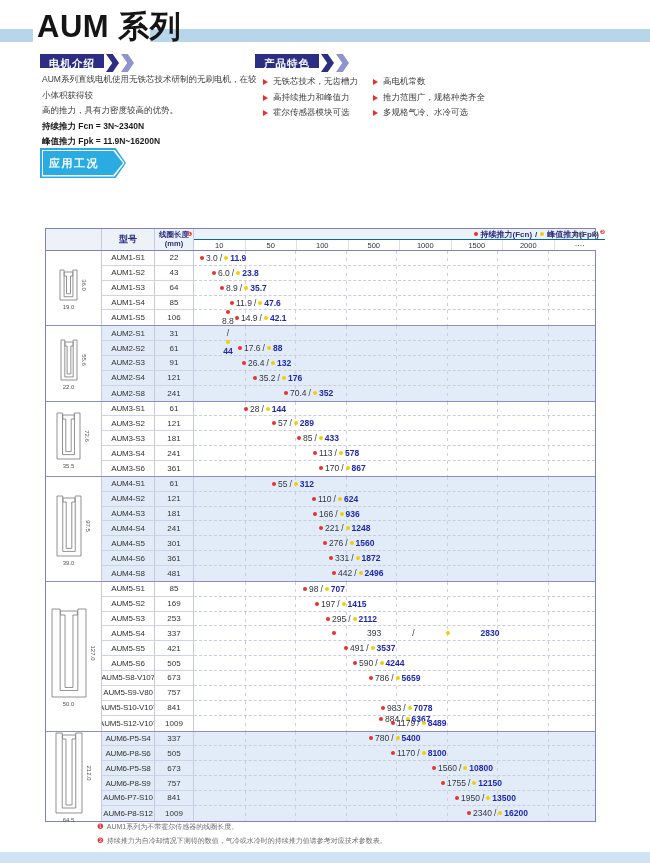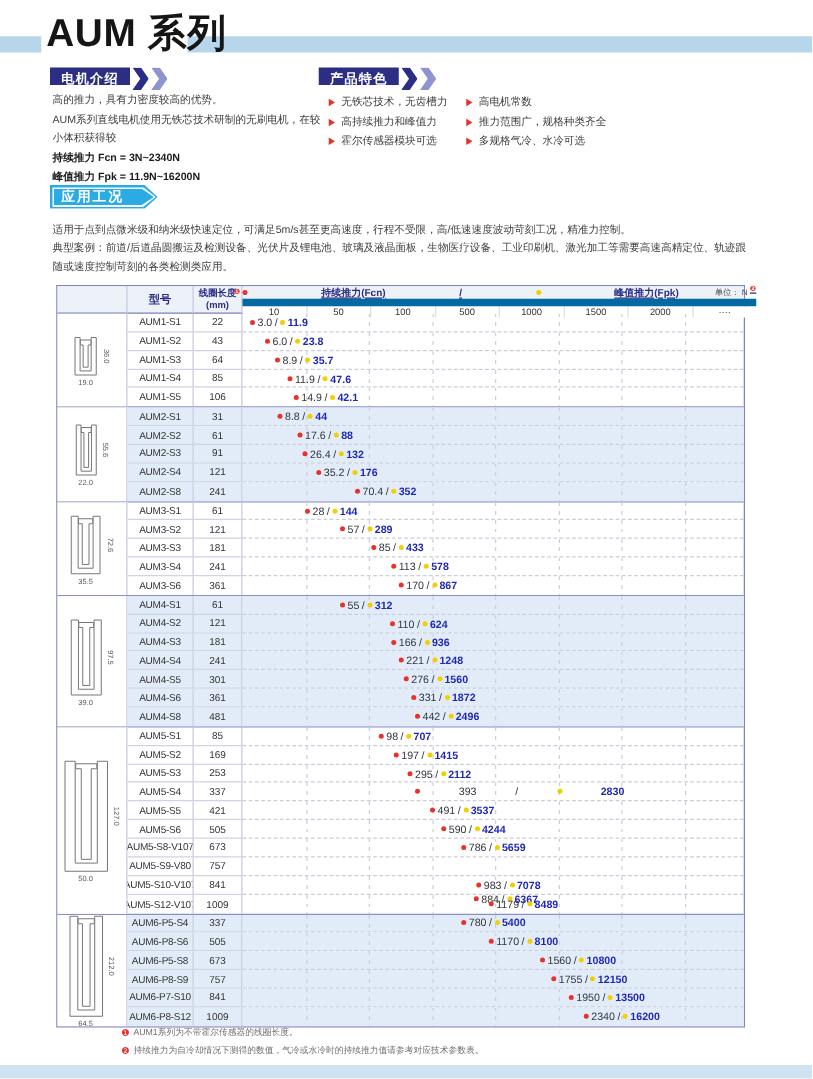--- a/index.html
+++ b/index.html
@@ -24,42 +24,42 @@
   .intro-text p.b{font-weight:bold;color:#1b1b1b;}
 
   
   .features{position:absolute;left:263px;top:74px;display:flex;}
   .features ul{list-style:none;margin:0;padding:0;}
   .features ul.c1{width:110px;}
   .features li{display:flex;align-items:center;height:15.8px;font-size:8.5px;color:#3d3d3d;white-space:nowrap;}
   .tri{width:0;height:0;border-left:5px solid #e8312a;border-top:3.5px solid transparent;border-bottom:3.5px solid transparent;margin-right:5px;flex:none;}
 
   
-  .app-arrow{position:absolute;left:40px;top:148px;width:86px;height:19px;}
+  .app-arrow{position:absolute;left:40px;top:148px;width:86px;height:30px;}
   .app-arrow .l1,.app-arrow .l2,.app-arrow .l3{position:absolute;clip-path:polygon(0 0,88% 0,100% 50%,88% 100%,0 100%);}
   .app-arrow .l1{inset:0;background:#2aace2;}
   .app-arrow .l2{inset:1.5px;background:#ffffff;}
   .app-arrow .l3{inset:3px;background:#2aace2;}
   .app-arrow .txt{position:absolute;inset:0;display:flex;align-items:center;padding-left:9px;color:#fff;font-size:11px;font-weight:bold;letter-spacing:1.5px;z-index:2;}
   .app-text{position:absolute;left:42px;top:176px;width:560px;font-size:8.5px;color:#3d3d3d;line-height:15px;}
   .app-text p{margin:0;}
 
   
   .spec{position:absolute;left:45px;top:228px;width:549px;border:1px solid #7d82c0;background:#fff;}
   .thead{display:flex;height:21px;background:#edf1f8;border-bottom:1px solid #7d82c0;}
   .h-diagram{width:55px;border-right:1px solid #c6c9e0;flex:none;}
   .h-model{width:52px;border-right:1px solid #c6c9e0;flex:none;display:flex;align-items:center;justify-content:center;
            font-size:9px;font-weight:bold;color:#2b2e83;}
   .h-coil{width:38px;border-right:1px solid #c6c9e0;flex:none;display:flex;flex-direction:column;align-items:center;justify-content:center;
           font-size:7.5px;font-weight:bold;color:#2b2e83;line-height:8.5px;position:relative;}
   .rsup{color:#e8312a;font-size:6px;font-weight:bold;}
   .h-coil .rsup{position:absolute;right:1px;top:1px;}
   .h-force{flex:1;display:flex;flex-direction:column;}
-  .h-legend{height:10px;display:flex;align-items:center;justify-content:space-between;gap:3px;
-            font-size:8px;font-weight:bold;color:#2b2e83;position:relative;border-bottom:6px solid #0369a1;text-decoration:underline;}
+  .h-legend{height:10px;display:flex;align-items:center;justify-content:flex-end;gap:3px;
+            font-size:8px;font-weight:bold;color:#2b2e83;position:relative;border-bottom:1px solid #0369a1;}
   .h-legend .unit{position:absolute;right:7px;top:1px;font-size:6.5px;font-weight:normal;color:#444;}
   .h-legend .rsup{margin-left:-2px;margin-top:-5px;}
   .h-ticks{height:10px;display:flex;background:#fff;}
   .tick{width:50.5px;flex:none;display:flex;align-items:center;justify-content:center;font-size:7.5px;color:#333;}
   .tick + .tick{border-left:1px solid #dcdfe9;}
 
   .group{display:flex;}
   .group + .group{border-top:1px solid #8a8fc8;}
   .g-diagram{width:55px;flex:none;border-right:1px solid #c6c9e0;background:#fff;display:flex;align-items:center;justify-content:center;}
   .g-rows{flex:1;min-width:0;}
@@ -112,22 +112,22 @@
   <div class="bar bar-r"></div>
   <h1 class="title" style="margin:0;font-weight:bold;">AUM 系列</h1>
 
   <div class="badge-row" style="left:40px;top:54px;">
     <div class="nbadge">电机介绍</div>
     <div class="chev"></div>
     <div class="chev light"></div>
   </div>
 
   <div class="intro-text">
+    <p>AUM系列直线电机使用无铁芯技术研制的无刷电机，在较小体积获得较</p>
     <p>高的推力，具有力密度较高的优势。</p>
-    <p>AUM系列直线电机使用无铁芯技术研制的无刷电机，在较小体积获得较</p>
     <p class="b">持续推力 Fcn = 3N~2340N</p>
     <p class="b">峰值推力 Fpk = 11.9N~16200N</p>
   </div>
 
   <div class="badge-row" style="left:255px;top:54px;">
     <div class="nbadge">产品特色</div>
     <div class="chev"></div>
     <div class="chev light"></div>
   </div>
 
@@ -162,24 +162,20 @@
     </ul>
   </div>
 
   <div class="app-arrow">
     <div class="l1"></div>
     <div class="l2"></div>
     <div class="l3"></div>
     <div class="txt">应用工况</div>
   </div>
 
-  <div class="app-text">
-    <p>适用于点到点微米级和纳米级快速定位，可满足5m/s甚至更高速度，行程不受限，高/低速速度波动苛刻工况，精准力控制。</p>
-    <p>典型案例：前道/后道晶圆搬运及检测设备、光伏片及锂电池、玻璃及液晶面板，生物医疗设备、工业印刷机、激光加工等需要高速高精定位、轨迹跟随或速度控制苛刻的各类检测类应用。</p>
-  </div>
 
   <div class="spec">
     <div class="thead">
       <div class="h-diagram"></div>
       <div class="h-model">型号</div>
       <div class="h-coil">
         <span>线圈长度</span>
         <span>(mm)</span>
         <sup class="rsup">❶</sup>
       </div>
@@ -294,21 +290,21 @@
               </svg>
               <div class="dim-h">55.6</div>
               <div class="dim-w">22.0</div>
             </div>
           </div>
           <div class="g-rows">
             <div class="row shaded">
               <div class="c-model">AUM2-S1</div>
               <div class="c-coil">31</div>
               <div class="c-force">
-                <span class="val" style="left: 28px;">
+                <span class="val" style="left: 28px; flex-direction: column;">
                   <span class="dot-r"></span>
                   <span class="fcn">8.8</span>
                   <span class="sepv">/</span>
                   <span class="dot-y"></span>
                   <span class="fpk">44</span>
                 </span>
               </div>
             </div>
             <div class="row shaded">
               <div class="c-model">AUM2-S2</div>

